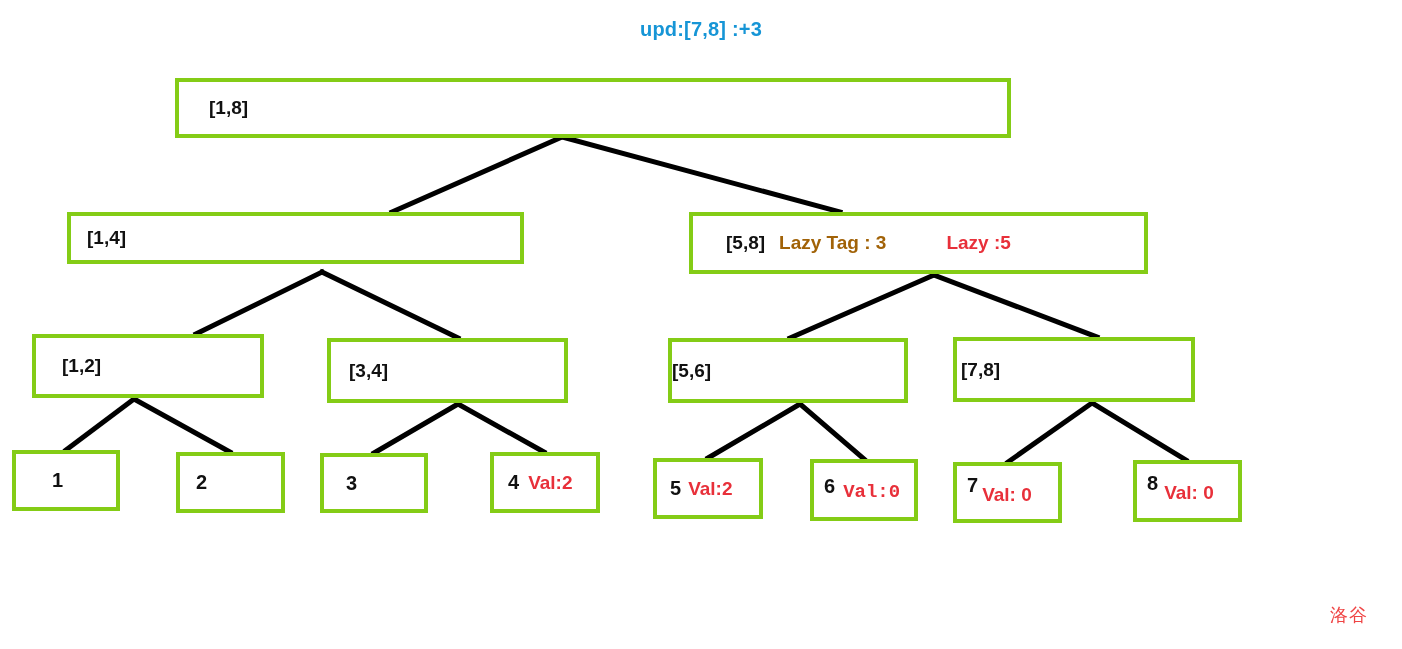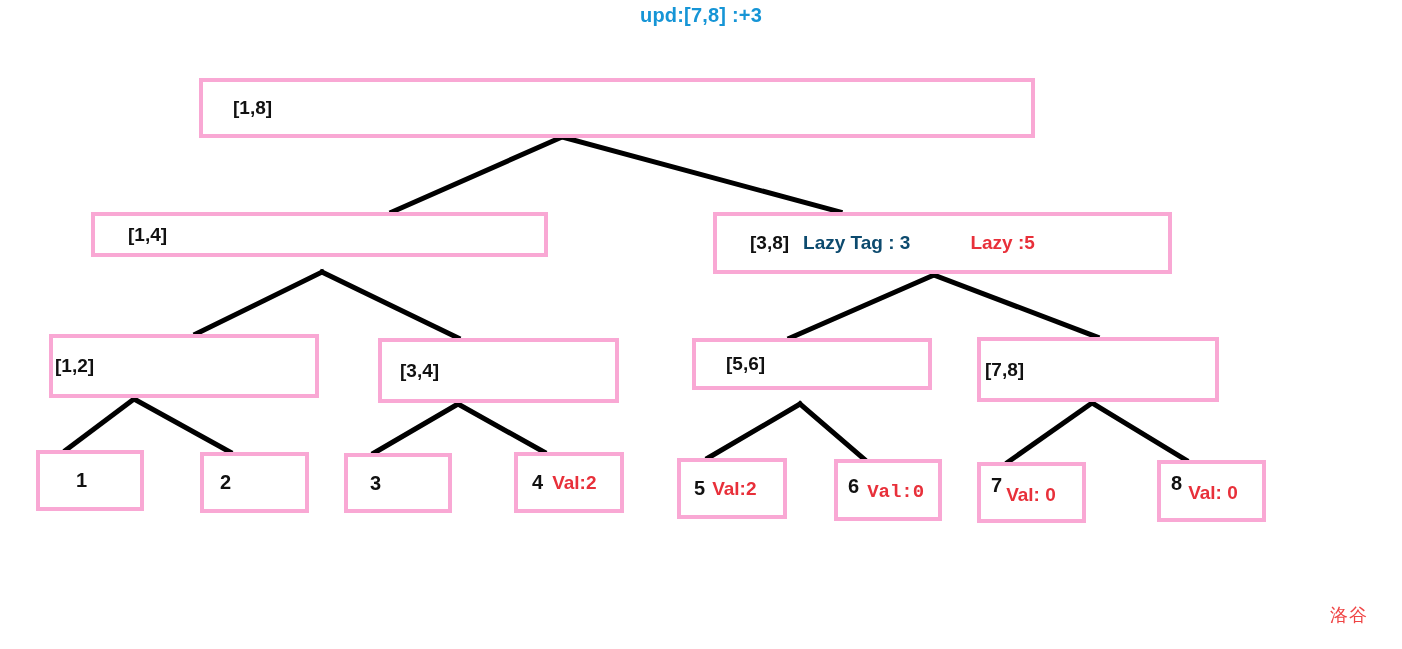--- a/index.html
+++ b/index.html
@@ -21,49 +21,48 @@
     position: absolute;
     left: 0;
     top: 0;
     width: 1402px;
     height: 649px;
     pointer-events: none;
   }
   .title {
     position: absolute;
     left: 0;
-    top: 4px;
+    top: 18px;
     width: 1402px;
     text-align: center;
     color: #1695d6;
     font-size: 20px;
     font-weight: bold;
     letter-spacing: 0.2px;
   }
   .node {
     position: absolute;
     box-sizing: border-box;
     background: #ffffff;
-    border: 4px solid #f9a8d4;
+    border: 4px solid #84cc16;
     display: flex;
     align-items: center;
     z-index: 2;
-    margin-left: 24px;
   }
   .node .range {
     color: #111111;
     font-size: 19px;
     font-weight: bold;
     white-space: nowrap;
   }
   .node.leaf .range {
     font-size: 20px;
   }
   .node .lazy {
-    color: #0c4a6e;
+    color: #a16207;
     font-size: 19px;
     font-weight: bold;
     white-space: nowrap;
   }
   .node .maxv {
     color: #e8303a;
     font-size: 19px;
     font-weight: bold;
     white-space: nowrap;
   }
@@ -113,39 +112,39 @@
 
       <line x1="1092" y1="403" x2="1008" y2="462"></line>
       <line x1="1092" y1="403" x2="1186" y2="460"></line>
     </g>
   </svg>
 
   <div class="node" style="left:175px; top:78px; width:836px; height:60px; padding-left:30px;">
     <span class="range">[1,8]</span>
   </div>
 
-  <div class="node" style="left:67px; top:212px; width:457px; height:45px; padding-left:33px;">
+  <div class="node" style="left:67px; top:212px; width:457px; height:52px; padding-left:16px;">
     <span class="range">[1,4]</span>
   </div>
 
   <div class="node" style="left:689px; top:212px; width:459px; height:62px; padding-left:33px;">
-    <span class="range">[3,8]</span>
+    <span class="range">[5,8]</span>
     <span class="lazy" style="margin-left:14px;">Lazy Tag : 3</span>
     <span class="maxv" style="margin-left:60px;">Lazy :5</span>
   </div>
 
-  <div class="node" style="left:25px; top:334px; width:270px; height:64px; padding-left:2px;">
+  <div class="node" style="left:32px; top:334px; width:232px; height:64px; padding-left:26px;">
     <span class="range">[1,2]</span>
   </div>
 
-  <div class="node" style="left:354px; top:338px; width:241px; height:65px; padding-left:18px;">
+  <div class="node" style="left:327px; top:338px; width:241px; height:65px; padding-left:18px;">
     <span class="range">[3,4]</span>
   </div>
 
-  <div class="node" style="left:668px; top:338px; width:240px; height:52px; padding-left:30px;">
+  <div class="node" style="left:668px; top:338px; width:240px; height:65px; ">
     <span class="range">[5,6]</span>
   </div>
 
   <div class="node" style="left:953px; top:337px; width:242px; height:65px; padding-left:4px;">
     <span class="range">[7,8]</span>
   </div>
 
   <div class="node leaf" style="left:12px; top:450px; width:108px; height:61px; padding-left:36px;">
     <span class="range">1</span>
     <span class="val" style="margin-left:8px;"></span>

